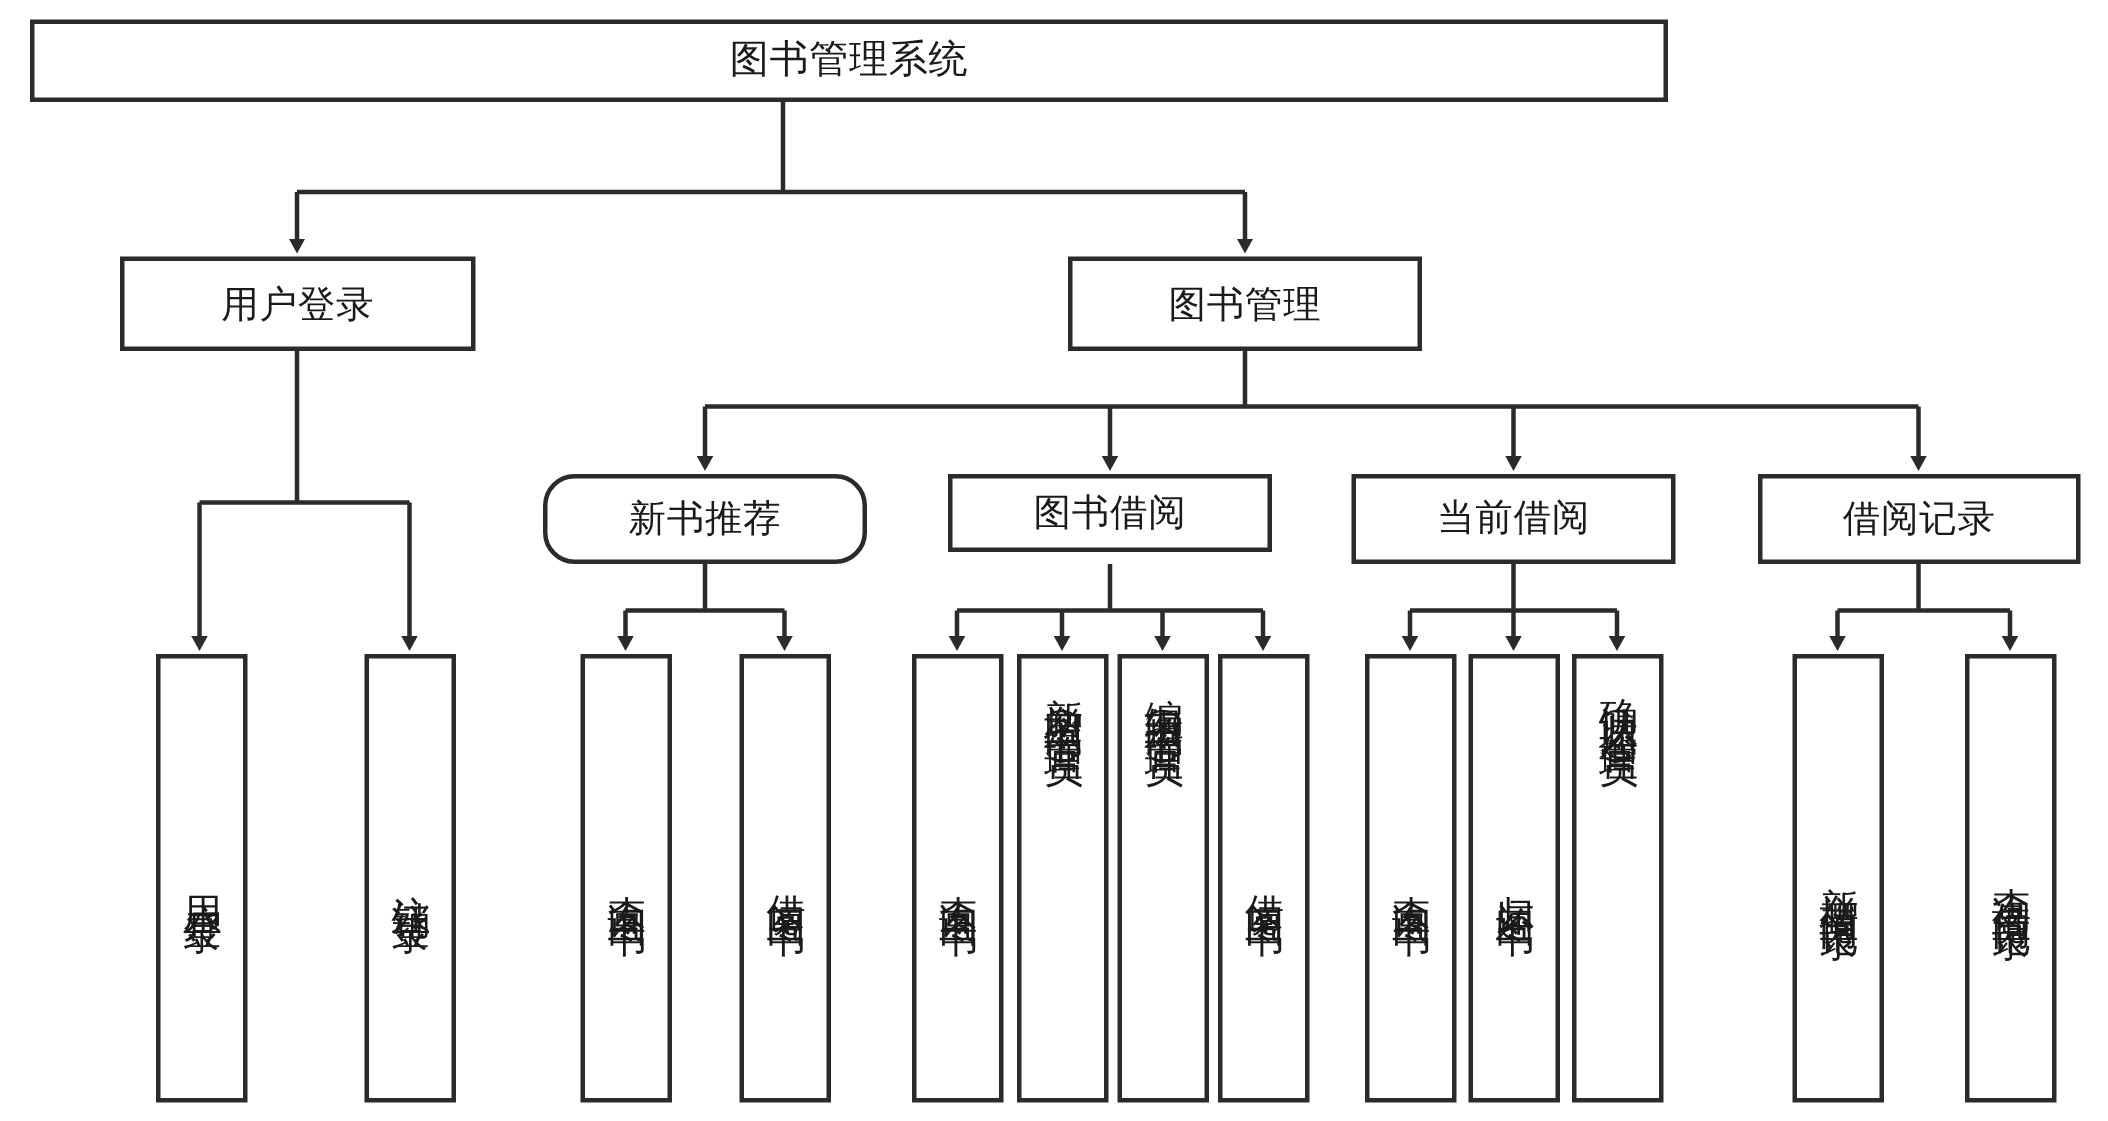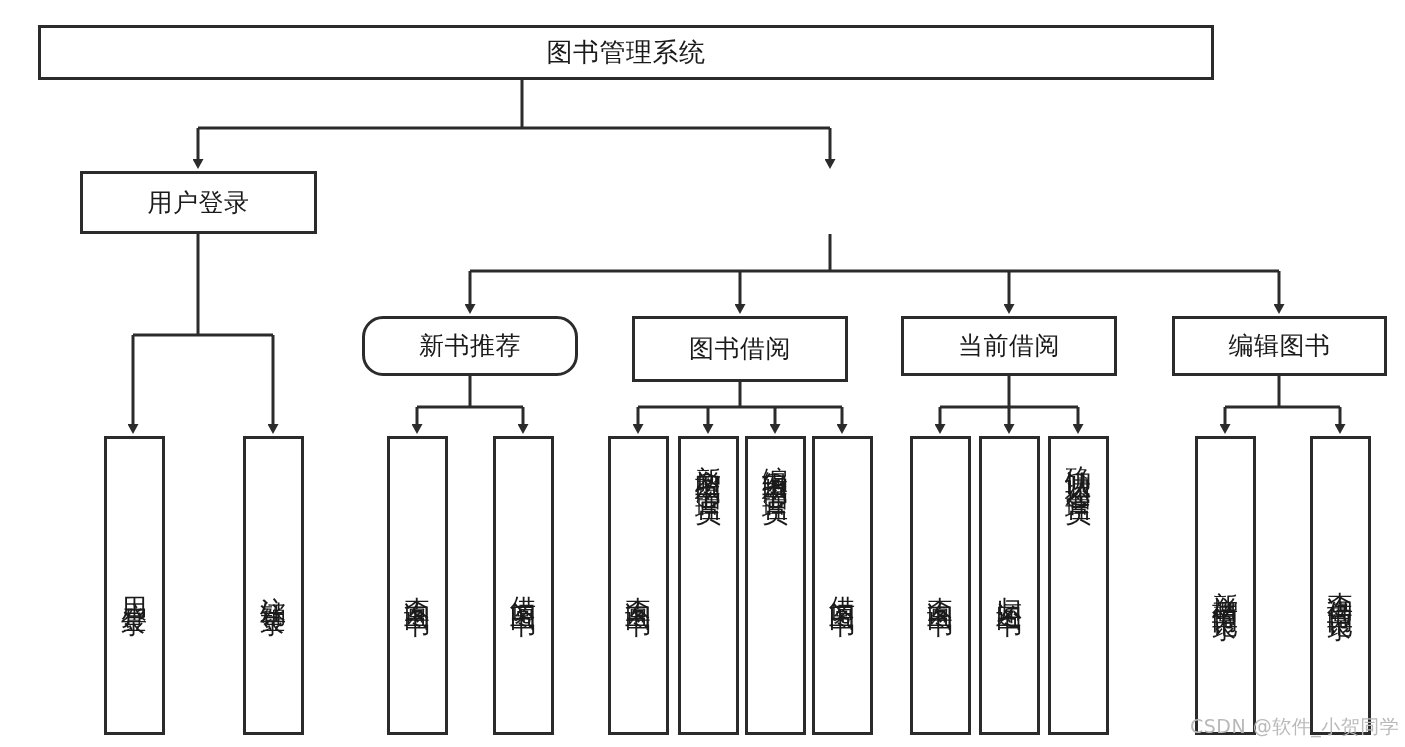--- a/index.html
+++ b/index.html
@@ -127,39 +127,42 @@
       <path d="M1009,407 L1009,425" marker-end="url(#arrow)"></path>
       <path d="M1078,407 L1078,425" marker-end="url(#arrow)"></path>
 
       <path d="M1279,376 L1279,407"></path>
       <path d="M1225,407 L1340,407"></path>
       <path d="M1225,407 L1225,425" marker-end="url(#arrow)"></path>
       <path d="M1340,407 L1340,425" marker-end="url(#arrow)"></path>
     </g>
   </svg>
 
-  <div class="node horiz root" style="left:20px; top:25px; width:1176px; height:55px;margin-left:18px;">
+  <div class="node horiz root" style="left:20px; top:13px; width:1092px; height:55px;">
     <span class="label">图书管理系统</span>
   </div>
 
   <div class="node horiz" style="left:80px; top:171px; width:237px; height:63px;">
     <span class="label">用户登录</span>
   </div>
+  <div class="node horiz" style="left:712px; top:171px; width:236px; height:63px;">
+    <span class="label">图书管理</span>
+  </div>
 
   <div class="node horiz" style="left:362px; top:316px; width:216px; height:60px;border-radius:21px;">
     <span class="label">新书推荐</span>
   </div>
-  <div class="node horiz" style="left:632px; top:316px; width:216px; height:66px;">
+  <div class="node horiz" style="left:632px; top:316px; width:216px; height:52px;">
     <span class="label">图书借阅</span>
   </div>
   <div class="node horiz" style="left:901px; top:316px; width:216px; height:60px;font-family:Liberation Serif, serif;">
     <span class="label">当前借阅</span>
   </div>
   <div class="node horiz" style="left:1172px; top:316px; width:215px; height:60px;">
-    <span class="label">编辑图书</span>
+    <span class="label">借阅记录</span>
   </div>
 
   <div class="node vert center" style="left:104px; top:436px; width:61px; height:299px;">
     <span class="label">用户登录</span>
   </div>
   <div class="node vert center" style="left:243px; top:436px; width:61px; height:299px;">
     <span class="label">注销登录</span>
   </div>
 
   <div class="node vert center" style="left:387px; top:436px; width:61px; height:299px;">
@@ -192,15 +195,14 @@
     <span class="label">确认归还（管理员）</span>
   </div>
 
   <div class="node vert center" style="left:1195px; top:436px; width:61px; height:299px;">
     <span class="label">新增借阅记录</span>
   </div>
   <div class="node vert center" style="left:1310px; top:436px; width:61px; height:299px;">
     <span class="label">查询借阅记录</span>
   </div>
 
-  <div class="watermark" style="left:1190px; top:714px;">CSDN @软件_小贺同学</div>
 
 </div>
 
 </body></html>

